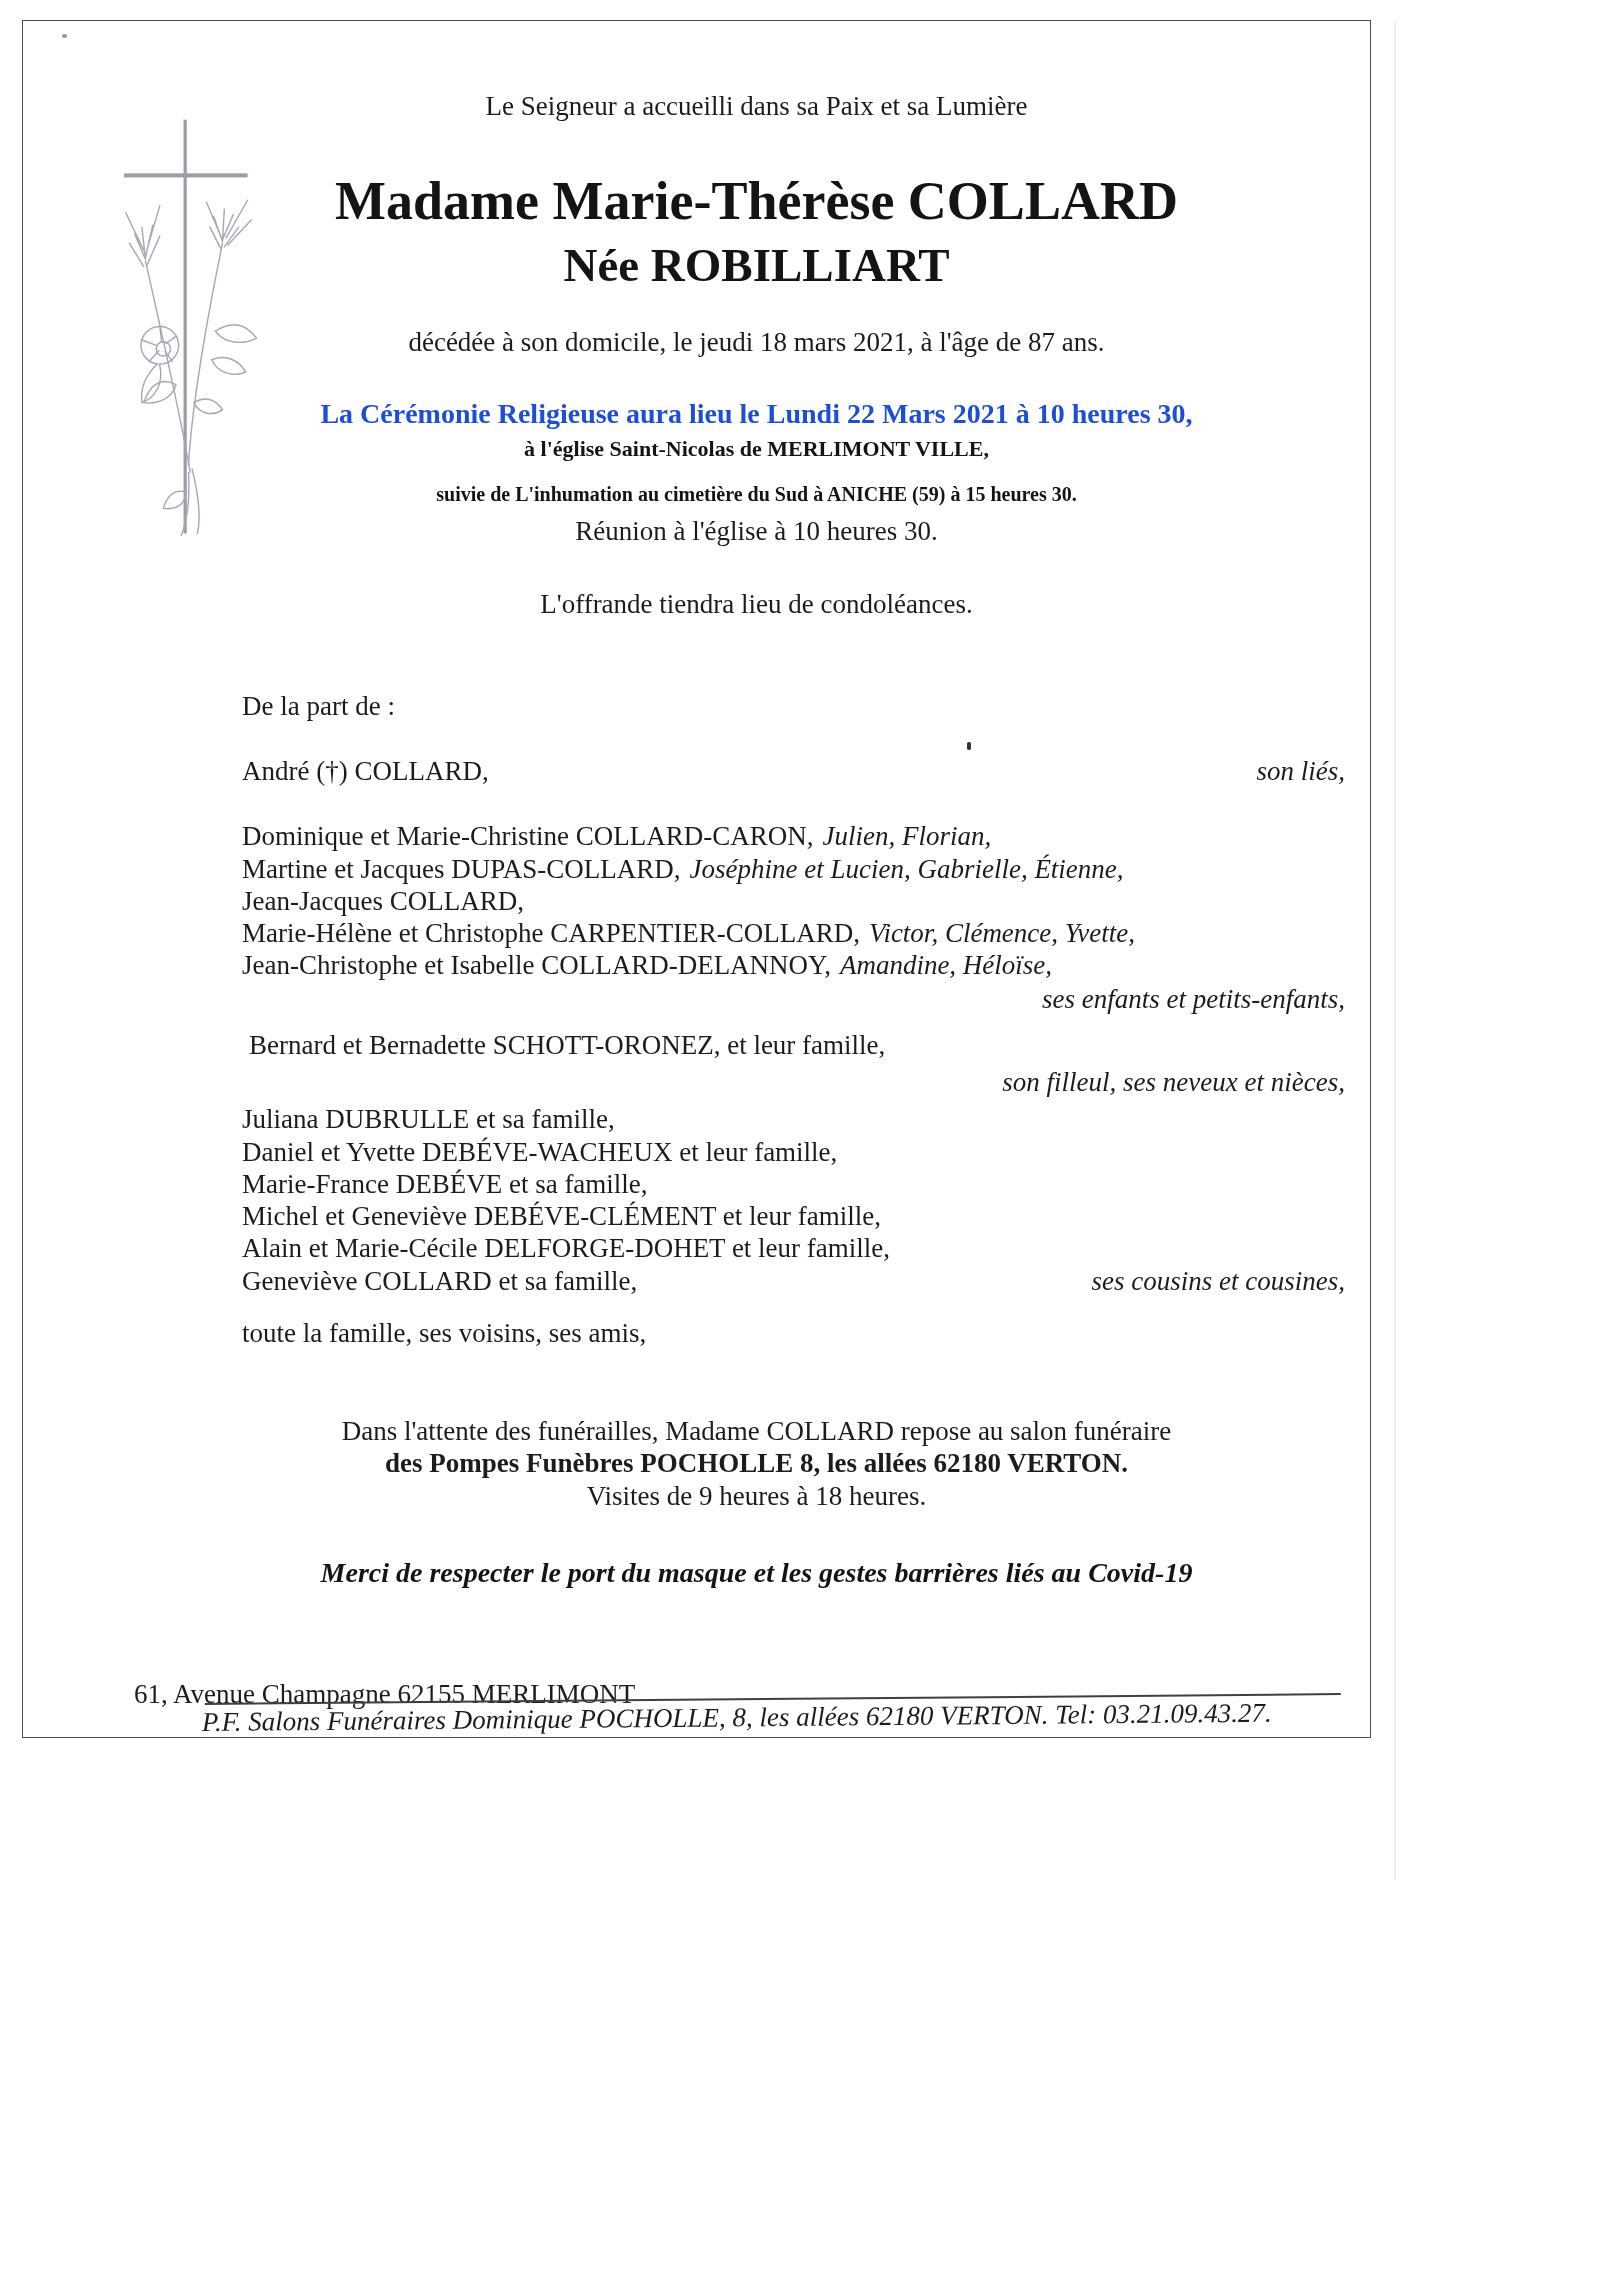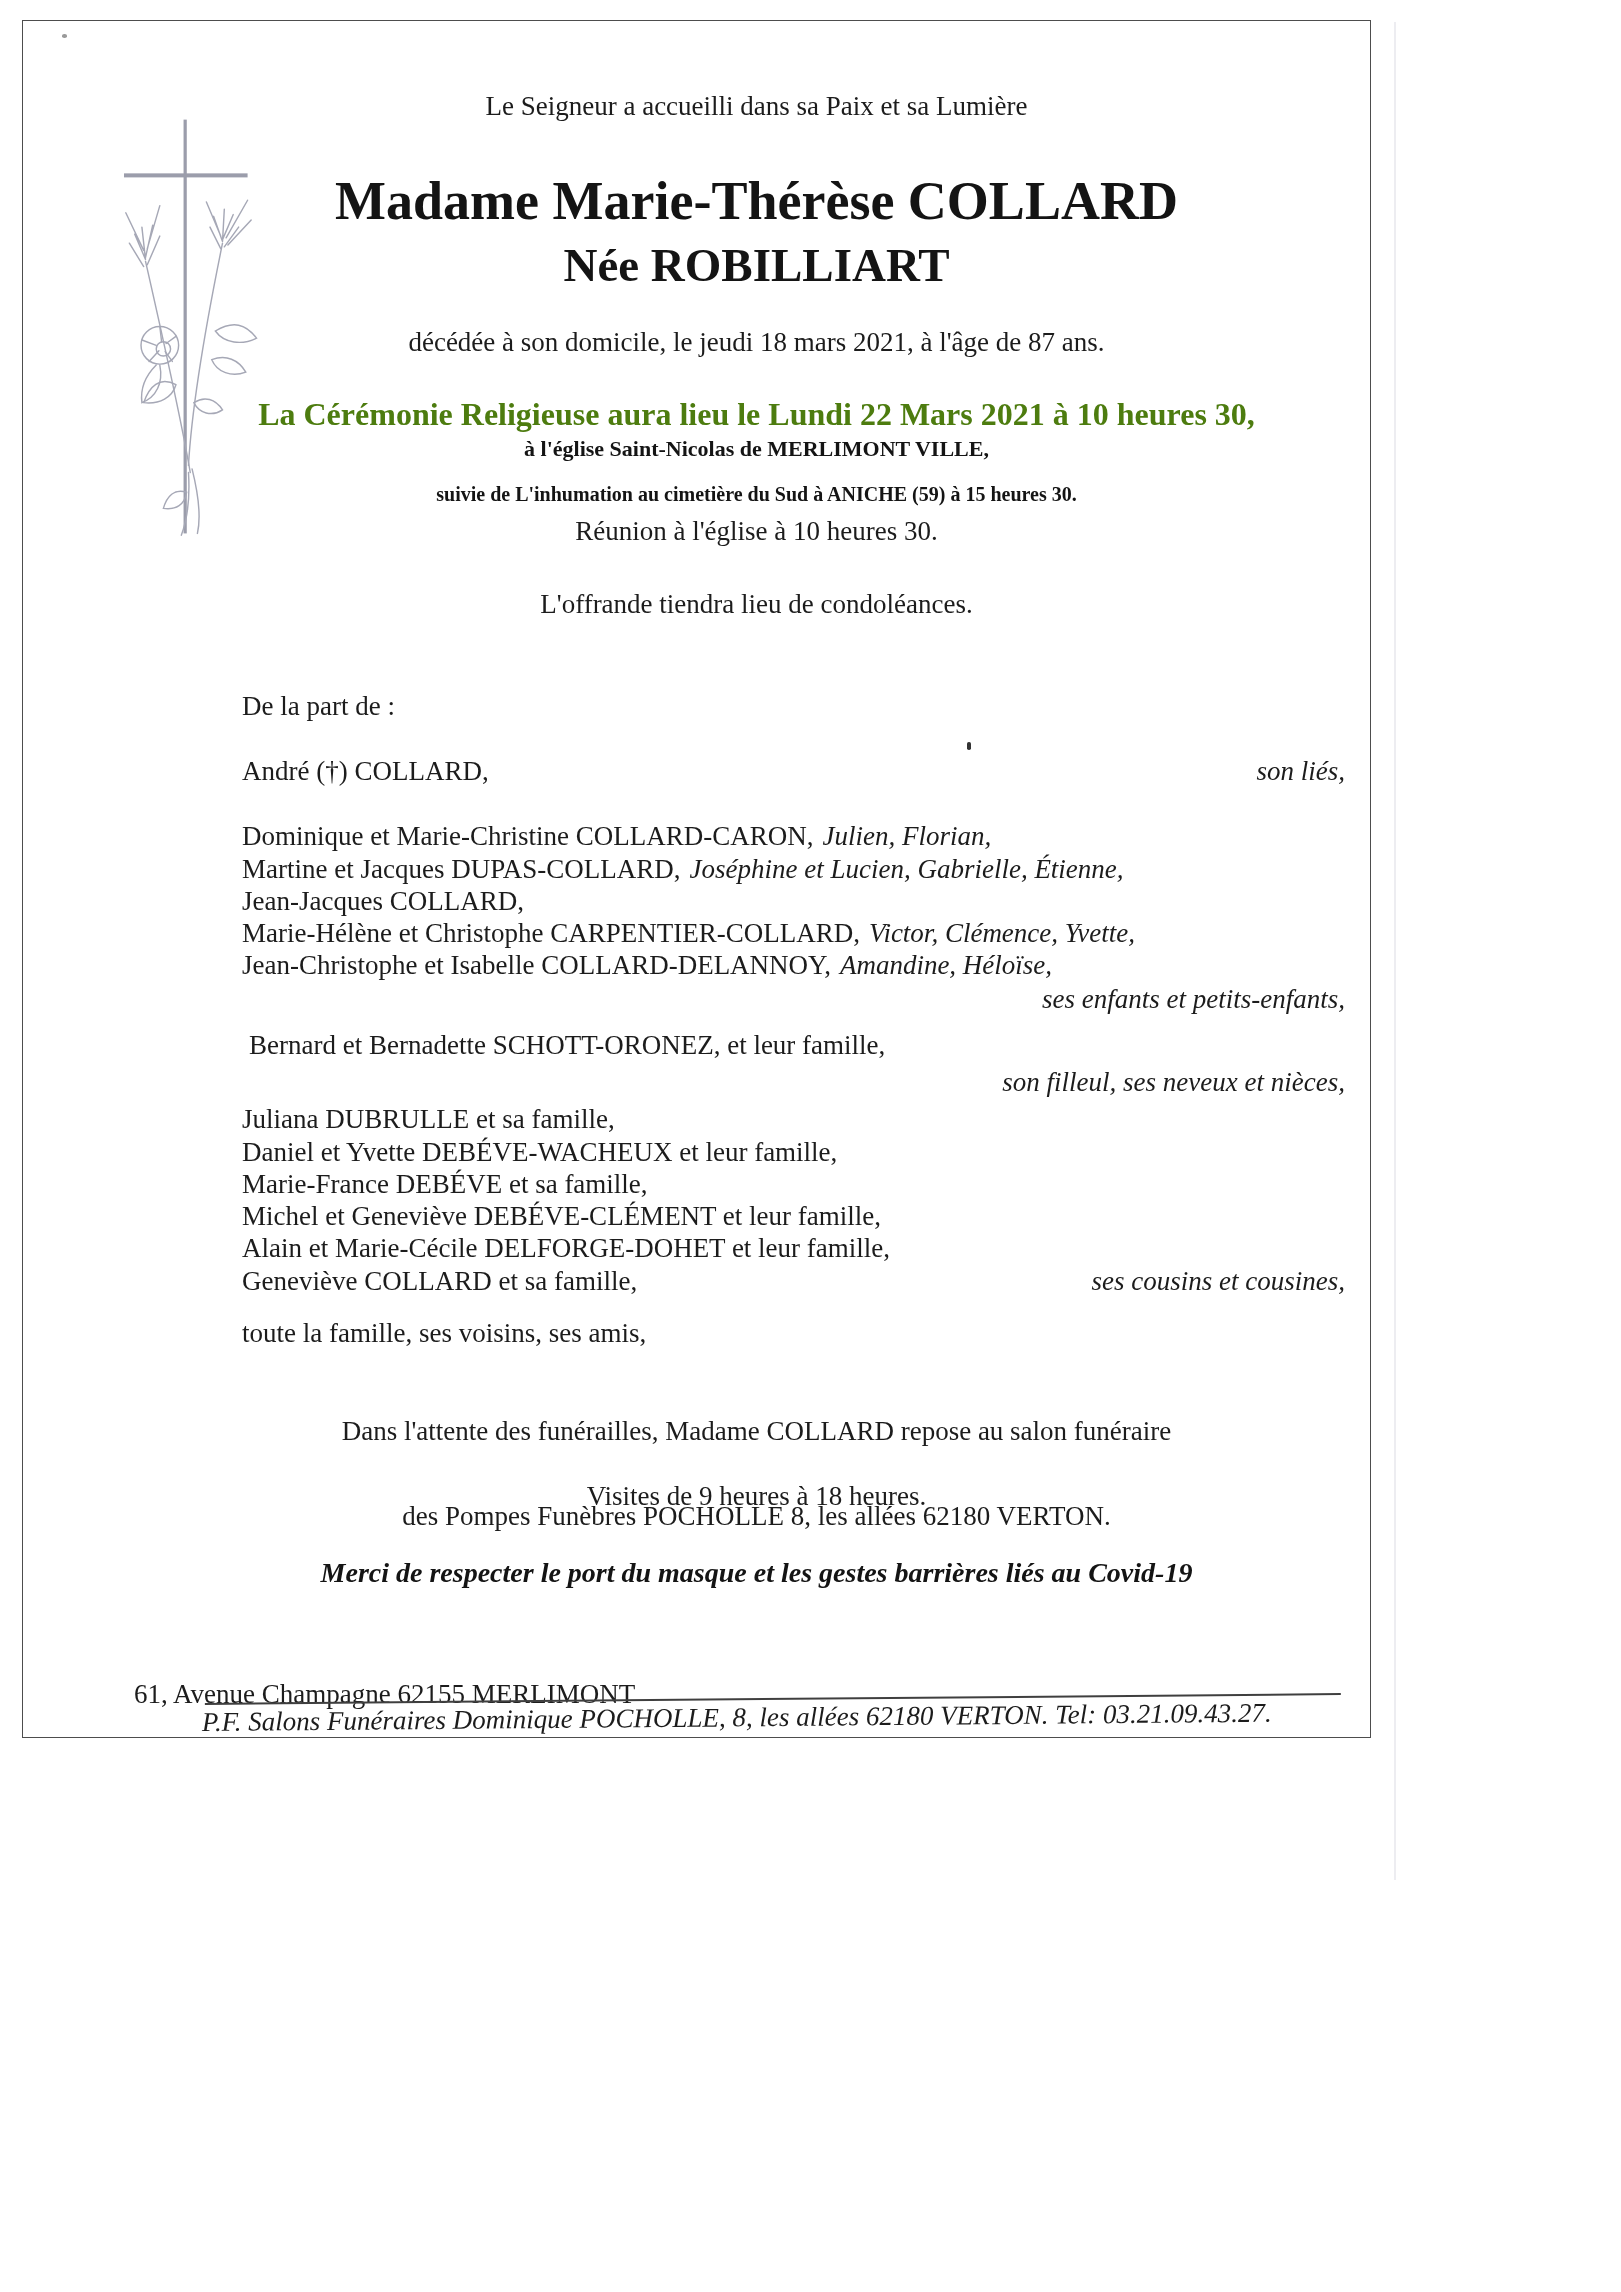--- a/index.html
+++ b/index.html
@@ -17,21 +17,21 @@
   .line { position:absolute; white-space:nowrap; font-size:27px; line-height:32px; }
   .centered { left:134px; width:1245px; text-align:center; }
   .rel { right:276px; text-align:right; font-style:italic; }
   .left-col { left:242px; }
   .fam-it { font-style:italic; margin-left:9px; }
 
   #intro     { top:90px; }
   #title     { top:172px; font-size:54px; line-height:59px; font-weight:bold; color:#141414; }
   #maiden    { top:245px; font-size:47px; line-height:41px; font-weight:bold; color:#141414; }
   #deceased  { top:326px; }
-  #cer1      { top:398px; font-size:32px; font-weight:bold; color:#4d7c0f; }
+  #cer1      { top:398px; font-size:28px; font-weight:bold; color:#1d4ed8; }
   #cer2      { top:433px; font-size:22px; font-weight:bold; color:#141414; }
   #cer3      { top:478px; font-size:20px; font-weight:bold; color:#141414; }
   #meeting   { top:515px; }
   #offering  { top:588px; }
   #fromlabel { top:690px; }
   #spouse    { top:755px; }
   #spouserel { top:755px; }
   #child0    { top:820px; }
   #child1    { top:853px; }
   #child2    { top:885px; }
@@ -42,21 +42,21 @@
   #relgodson { top:1066px; }
   #cous0     { top:1103px; }
   #cous1     { top:1136px; }
   #cous2     { top:1168px; }
   #cous3     { top:1200px; }
   #cous4     { top:1232px; }
   #cous5     { top:1265px; }
   #relcous   { top:1265px; }
   #friends   { top:1317px; }
   #wake1     { top:1415px; }
-  #wake2     { top:1500px; }
+  #wake2     { top:1447px;font-weight:bold; }
   #wake3     { top:1480px; }
   #covid     { top:1557px; font-size:28px; font-weight:bold; font-style:italic; color:#141414; }
   #address   { top:1678px; left:134px; }
   #footer-group {
     position:absolute; left:202px; top:1703px; width:1175px;
     transform:rotate(-0.5deg); transform-origin:left center;
   }
   .footer-rule { height:1.8px; width:1136px; margin-left:2.7px; background:#3f3f3f; }
   .footer-text { font-size:27px; line-height:32px; font-style:italic; margin-top:0.9px; white-space:nowrap; }
   #decoration { position:absolute; left:81px; top:107px; width:206px; height:448px; }

